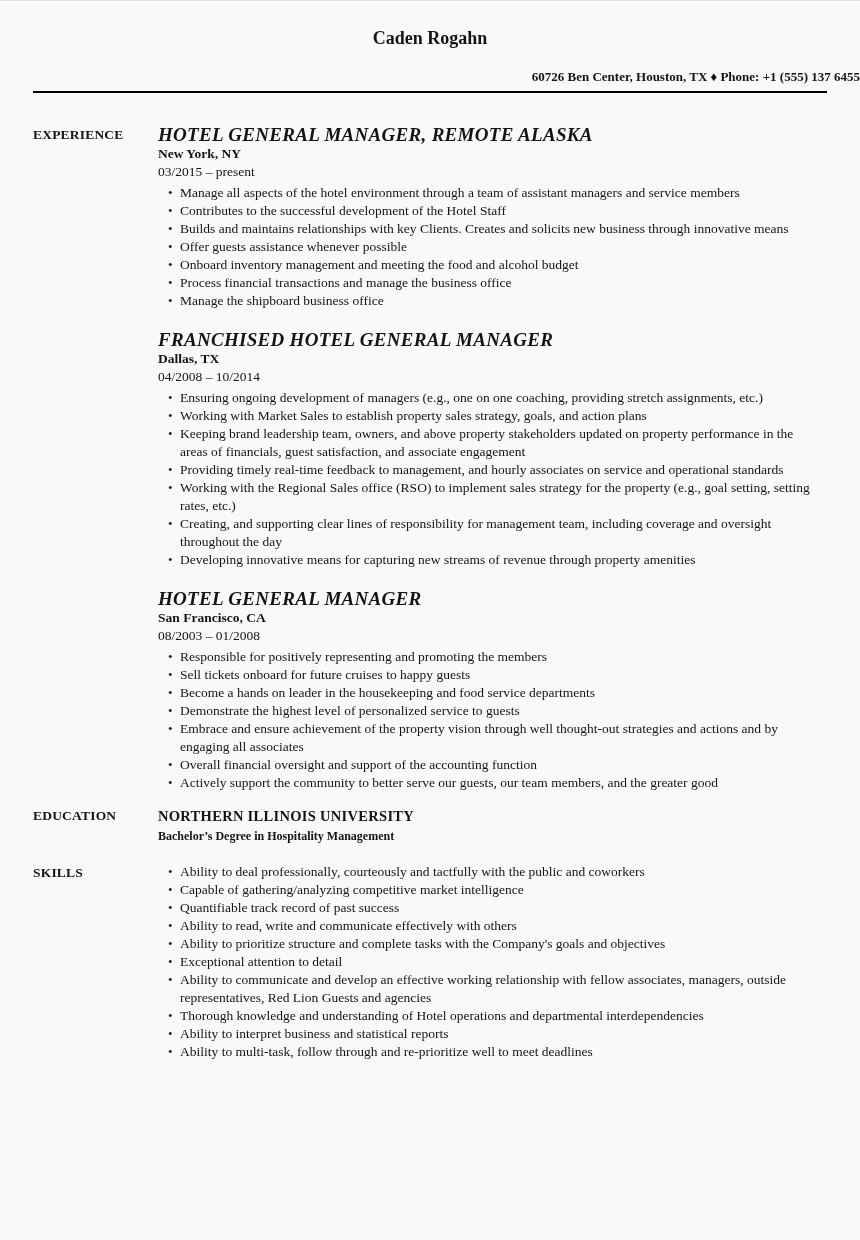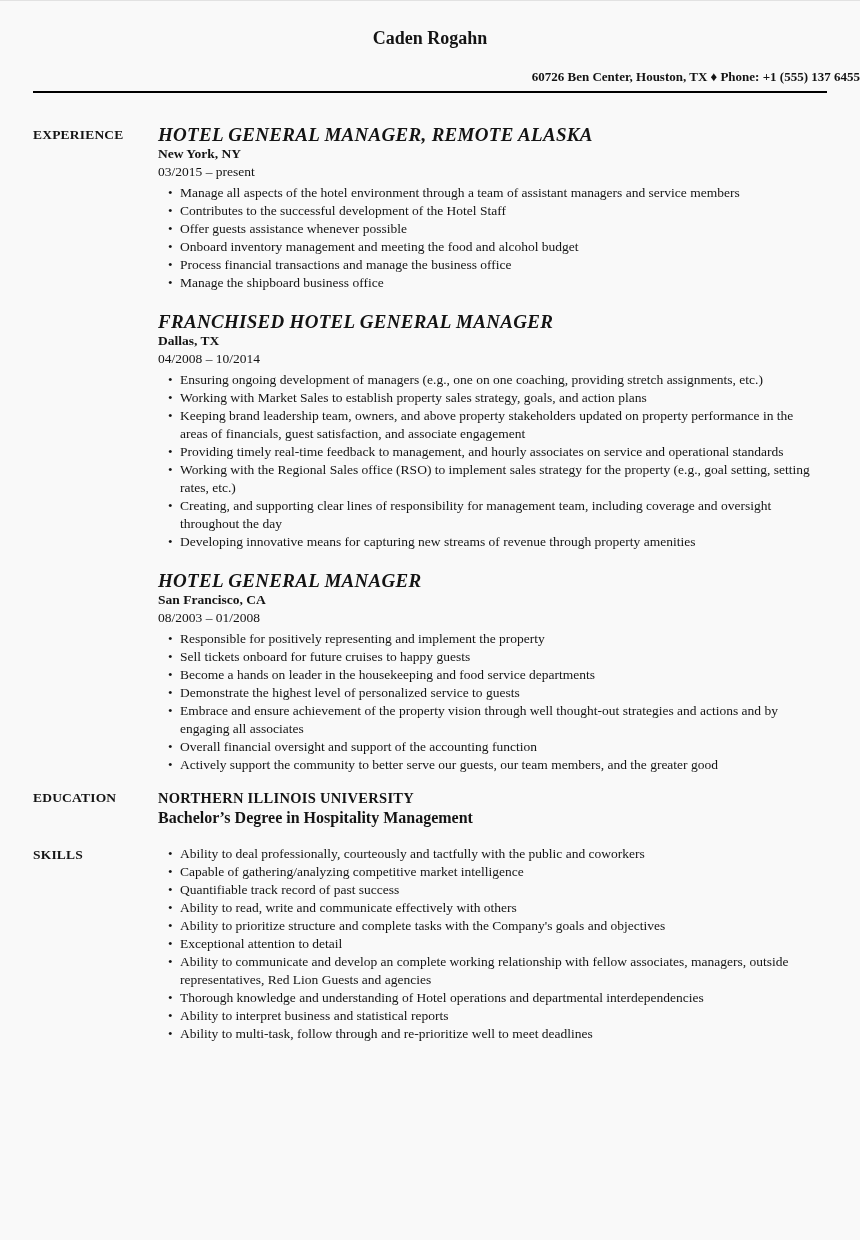--- a/index.html
+++ b/index.html
@@ -90,21 +90,21 @@
   }
 
   
   .school {
     font-size: 14.5px;
     line-height: 20px;
     font-weight: bold;
     letter-spacing: 0.3px;
   }
   .degree {
-    font-size: 16px;
+    font-size: 12px;
     line-height: 20px;
     font-weight: bold;
   }
 
   
   .skills ul.bullets { margin-top: 0; }
 </style>
 </head>
 <body>
 
@@ -120,20 +120,21 @@
     <div class="label">EXPERIENCE</div>
     <div class="content">
 
       <article class="job">
         <h2 class="job-title">HOTEL GENERAL MANAGER, REMOTE ALASKA</h2>
         <div class="job-location">New York, NY</div>
         <div class="job-dates">03/2015 – present</div>
         <ul class="bullets">
           <li>Manage all aspects of the hotel environment through a team of assistant managers and service members</li>
           <li>Contributes to the successful development of the Hotel Staff</li>
+          <li>Builds and maintains relationships with key Clients. Creates and solicits new business through innovative means</li>
           <li>Offer guests assistance whenever possible</li>
           <li>Onboard inventory management and meeting the food and alcohol budget</li>
           <li>Process financial transactions and manage the business office</li>
           <li>Manage the shipboard business office</li>
         </ul>
       </article>
 
       <article class="job">
         <h2 class="job-title">FRANCHISED HOTEL GENERAL MANAGER</h2>
         <div class="job-location">Dallas, TX</div>
@@ -147,21 +148,21 @@
           <li>Creating, and supporting clear lines of responsibility for management team, including coverage and oversight throughout the day</li>
           <li>Developing innovative means for capturing new streams of revenue through property amenities</li>
         </ul>
       </article>
 
       <article class="job">
         <h2 class="job-title">HOTEL GENERAL MANAGER</h2>
         <div class="job-location">San Francisco, CA</div>
         <div class="job-dates">08/2003 – 01/2008</div>
         <ul class="bullets">
-          <li>Responsible for positively representing and implement the property</li>
+          <li>Responsible for positively representing and promoting the members</li>
           <li>Sell tickets onboard for future cruises to happy guests</li>
           <li>Become a hands on leader in the housekeeping and food service departments</li>
           <li>Demonstrate the highest level of personalized service to guests</li>
           <li>Embrace and ensure achievement of the property vision through well thought-out strategies and actions and by engaging all associates</li>
           <li>Overall financial oversight and support of the accounting function</li>
           <li>Actively support the community to better serve our guests, our team members, and the greater good</li>
         </ul>
       </article>
 
     </div>
@@ -178,21 +179,21 @@
   <section class="row skills">
     <div class="label">SKILLS</div>
     <div class="content">
       <ul class="bullets">
         <li>Ability to deal professionally, courteously and tactfully with the public and coworkers</li>
         <li>Capable of gathering/analyzing competitive market intelligence</li>
         <li>Quantifiable track record of past success</li>
         <li>Ability to read, write and communicate effectively with others</li>
         <li>Ability to prioritize structure and complete tasks with the Company's goals and objectives</li>
         <li>Exceptional attention to detail</li>
-        <li>Ability to communicate and develop an complete working relationship with fellow associates, managers, outside representatives, Red Lion Guests and agencies</li>
+        <li>Ability to communicate and develop an effective working relationship with fellow associates, managers, outside representatives, Red Lion Guests and agencies</li>
         <li>Thorough knowledge and understanding of Hotel operations and departmental interdependencies</li>
         <li>Ability to interpret business and statistical reports</li>
         <li>Ability to multi-task, follow through and re-prioritize well to meet deadlines</li>
       </ul>
     </div>
   </section>
 
 </div>
 
 </body></html>

